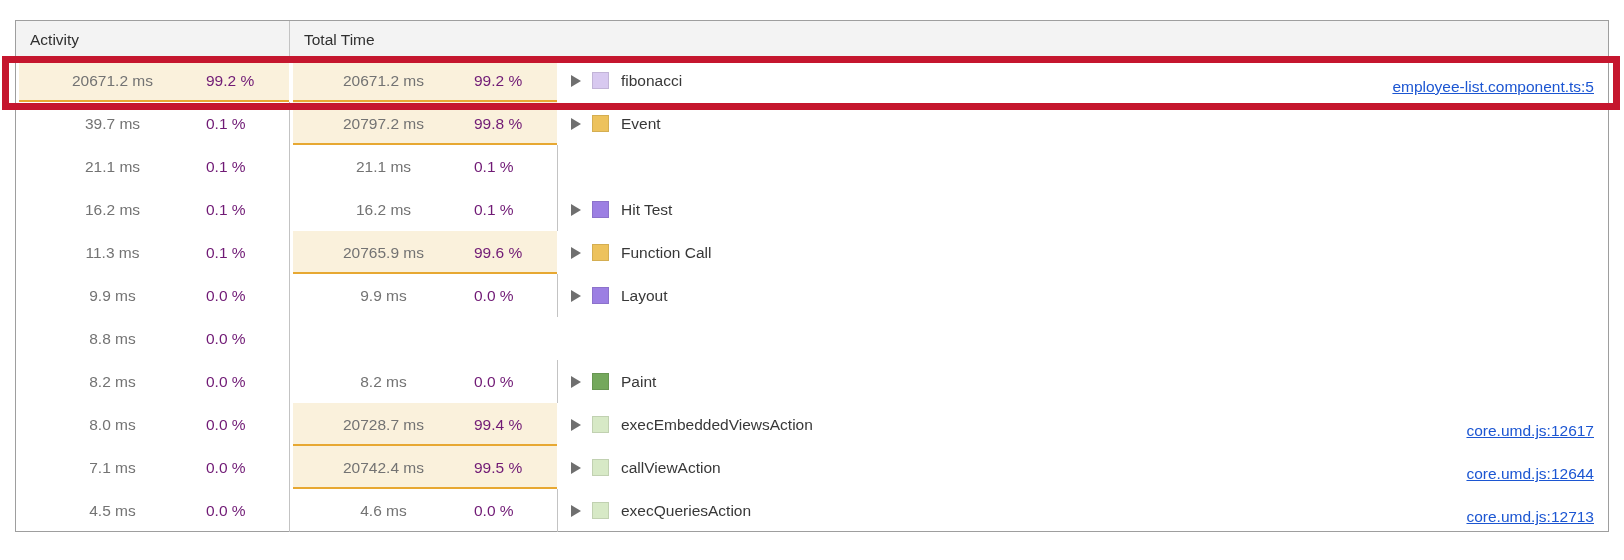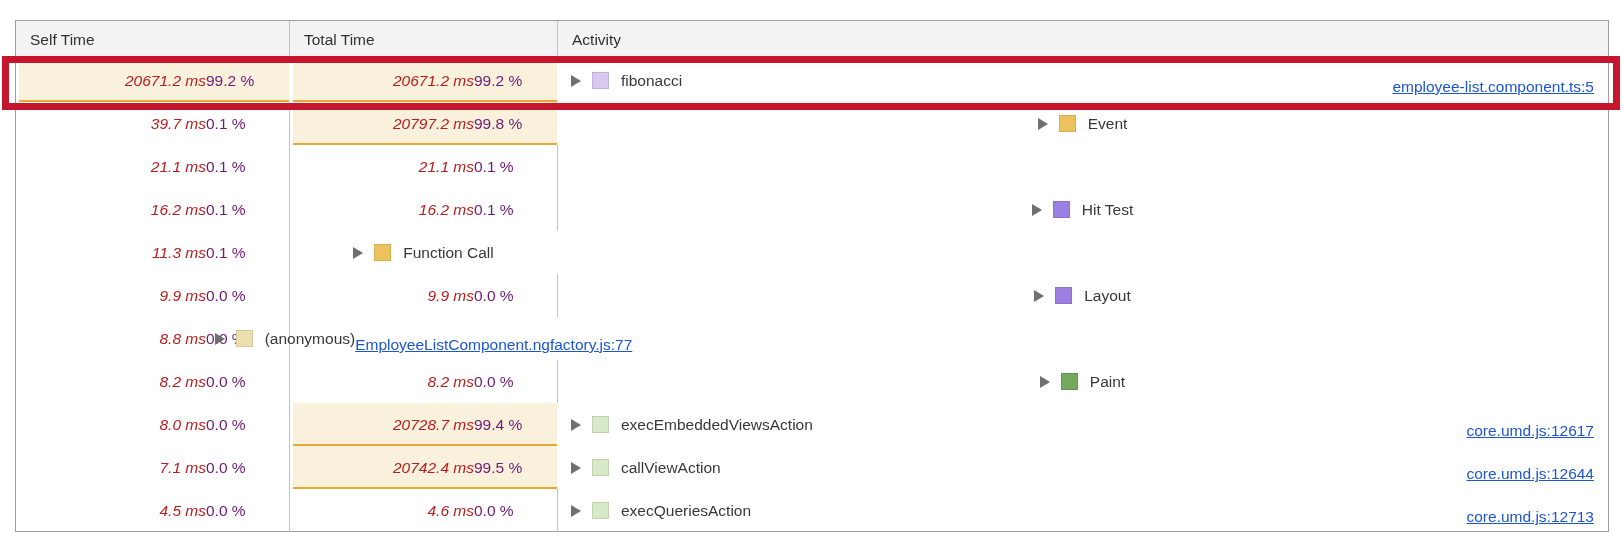--- a/index.html
+++ b/index.html
@@ -42,31 +42,30 @@
     display:grid;
     grid-template-columns:274px 268px 1fr;
     height:43px;
     box-sizing:border-box;
   }
   .cell{
     display:flex;align-items:center;
     box-sizing:border-box;
     border-right:1px solid #c3c3c3;
     height:43px;
-    justify-content:center;
   }
   .cell.col-activity{border-right:none;padding-left:13px;padding-right:14px;}
   .timecell{
     justify-content:flex-end;
     padding-right:17px;
     border-left:3px solid transparent;
     border-right-width:1px;
     background-clip:padding-box;
   }
-  .timecell .time{flex:1;text-align:right;color:#b91c1c;font-style:italic;}
+  .timecell .time{flex:1;text-align:center;color:#737373;}
   .timecell .pct{width:66px;text-align:left;color:#701a75;}
   .timecell.heavy{
     background-color:#faf1dc;
     box-shadow:inset 0 -2px 0 0 #e7a832;
     border-right:4px solid #ffffff;
     margin-right:-3px;
   }
   .tri{
     width:0;height:0;
     border-left:10px solid #6f6f6f;
@@ -101,23 +100,22 @@
     pointer-events:none;
     z-index:10;
   }
 </style>
 </head>
 <body>
 
 <div class="stage">
   <div class="table">
     <div class="header">
-      <div class="hcell">Self Time</div>
+      <div class="hcell">Activity</div>
       <div class="hcell">Total Time</div>
-      <div class="hcell">Activity</div>
     </div>
     <div id="rows">
   <div class="row">
     <div class="cell timecell col-self heavy">
       <span class="time">20671.2 ms</span>
       <span class="pct">99.2 %</span>
     </div>
     <div class="cell timecell col-total heavy">
       <span class="time">20671.2 ms</span>
       <span class="pct">99.2 %</span>
@@ -173,20 +171,24 @@
       <span class="label">Hit Test</span>
 
     </div>
   </div>
 
   <div class="row">
     <div class="cell timecell col-self">
       <span class="time">11.3 ms</span>
       <span class="pct">0.1 %</span>
     </div>
+    <div class="cell timecell col-total heavy">
+      <span class="time">20765.9 ms</span>
+      <span class="pct">99.6 %</span>
+    </div>
     <div class="cell col-activity">
       <span class="tri"></span>
       <span class="swatch" style="background-color: rgb(237, 194, 92);"></span>
       <span class="label">Function Call</span>
 
     </div>
   </div>
 
   <div class="row">
     <div class="cell timecell col-self">
@@ -202,26 +204,20 @@
       <span class="swatch" style="background-color: rgb(156, 127, 227);"></span>
       <span class="label">Layout</span>
 
     </div>
   </div>
 
   <div class="row">
     <div class="cell timecell col-self">
       <span class="time">8.8 ms</span>
       <span class="pct">0.0 %</span>
-    </div>
-    <div class="cell col-activity">
-      <span class="tri"></span>
-      <span class="swatch" style="background-color: rgb(236, 223, 174);"></span>
-      <span class="label">(anonymous)</span>
-      <a class="link">EmployeeListComponent.ngfactory.js:77</a>
     </div>
   </div>
 
   <div class="row">
     <div class="cell timecell col-self">
       <span class="time">8.2 ms</span>
       <span class="pct">0.0 %</span>
     </div>
     <div class="cell timecell col-total">
       <span class="time">8.2 ms</span>

